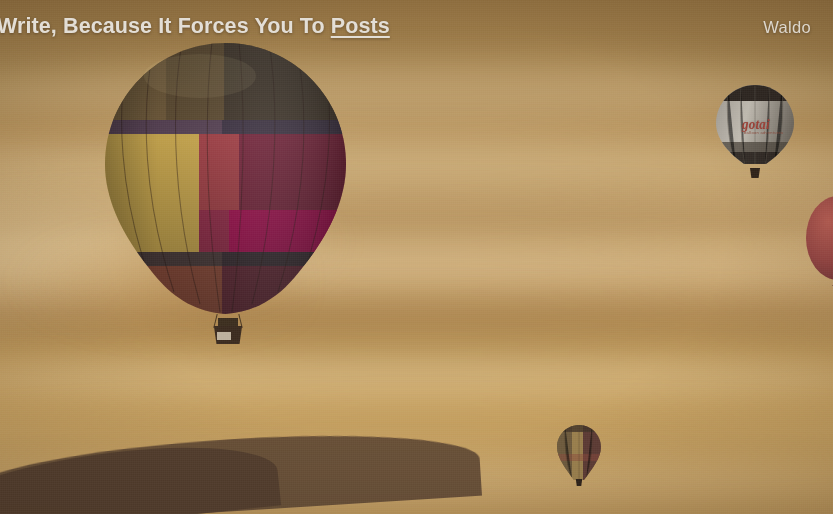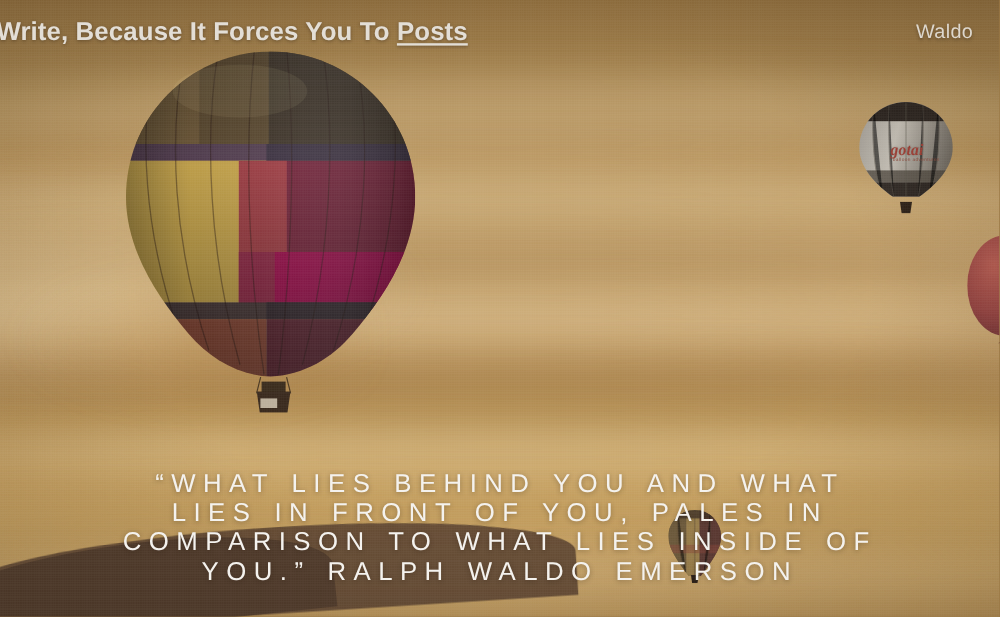--- a/index.html
+++ b/index.html
@@ -478,17 +478,14 @@
 
   <div class="topbar">
     <div class="site-title">
       <span>Write, Because It Forces You To </span><span class="link">Posts</span>
     </div>
     <div class="nav">
       <a class="nav-item">Waldo</a>
     </div>
   </div>
 
-  <div class="quote-wrap">
-    <div class="quote">“What lies behind you and what lies in front of you, pales in comparison to what lies inside of you.” Ralph Waldo Emerson</div>
-  </div>
 
 </div>
 
 </body></html>

